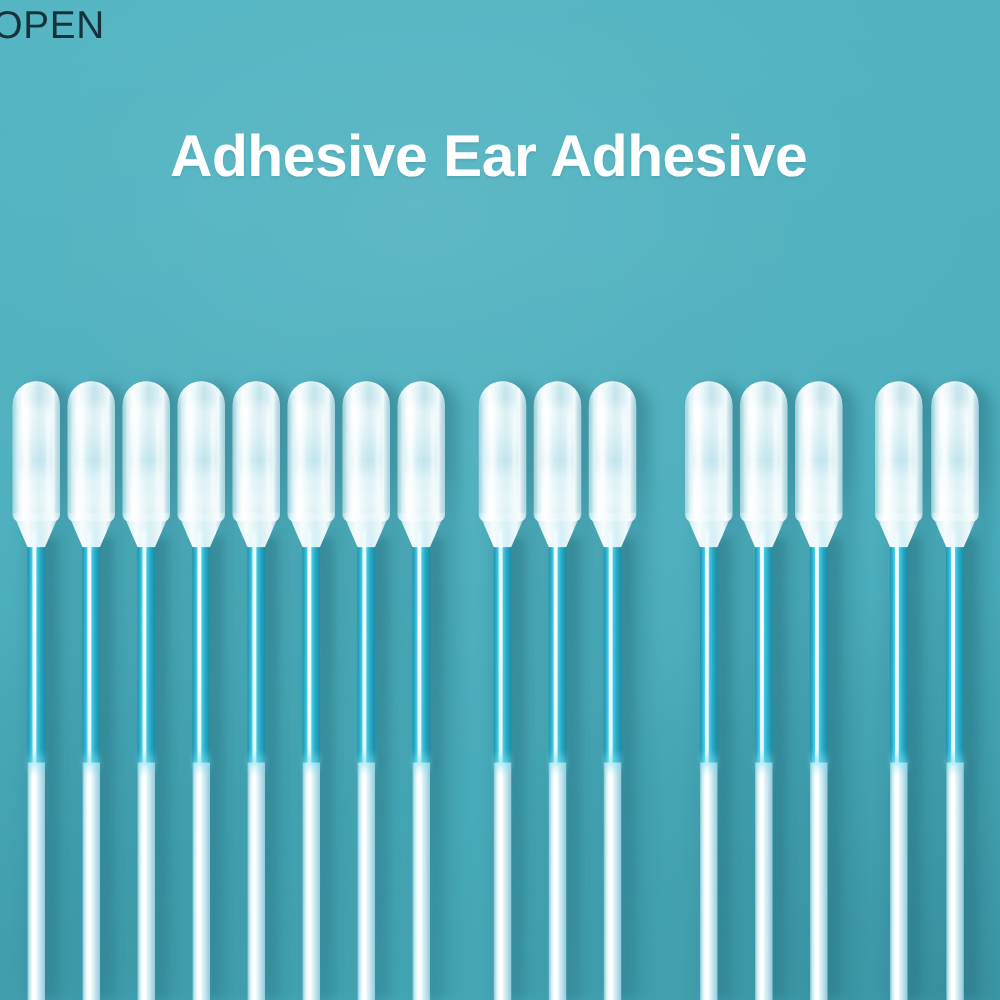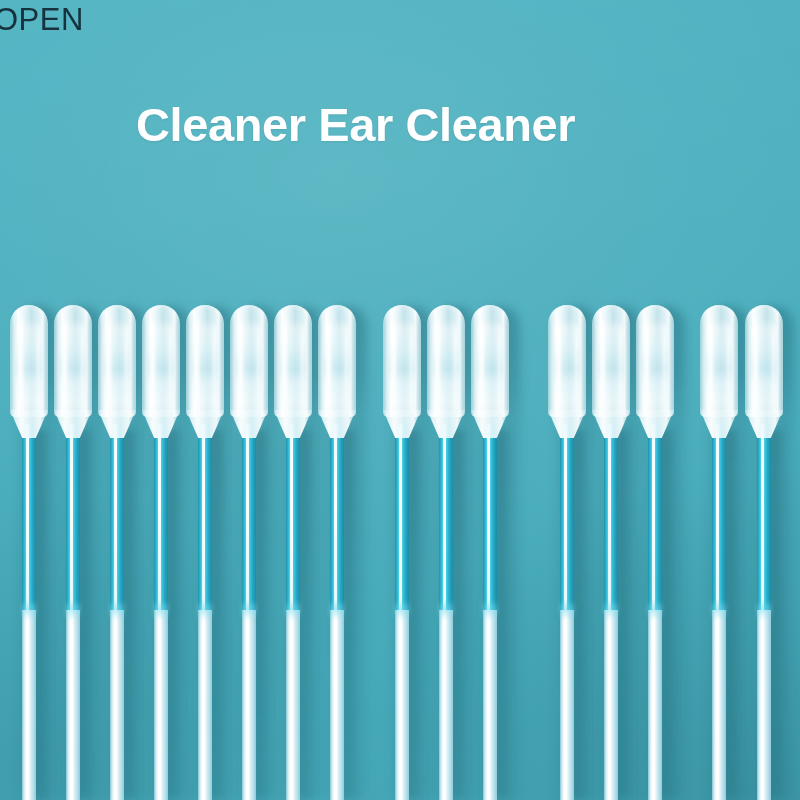--- a/index.html
+++ b/index.html
@@ -482,17 +482,17 @@
         <div class="stick-white-gloss"></div>
         <div class="stick-blend"></div>
         <div class="shoulder"></div>
         <div class="tip"></div>
         <div class="tip-core"></div>
         <div class="tip-gloss"></div>
         <div class="tip-gloss2"></div>
       </div>
     </div>
 
-  <div id="headline">Cleaner Ear Cleaner</div>
+  <div id="headline">Adhesive Ear Adhesive</div>
 
   <div id="watermark">OPEN</div>
 
 </div>
 
 </body></html>

